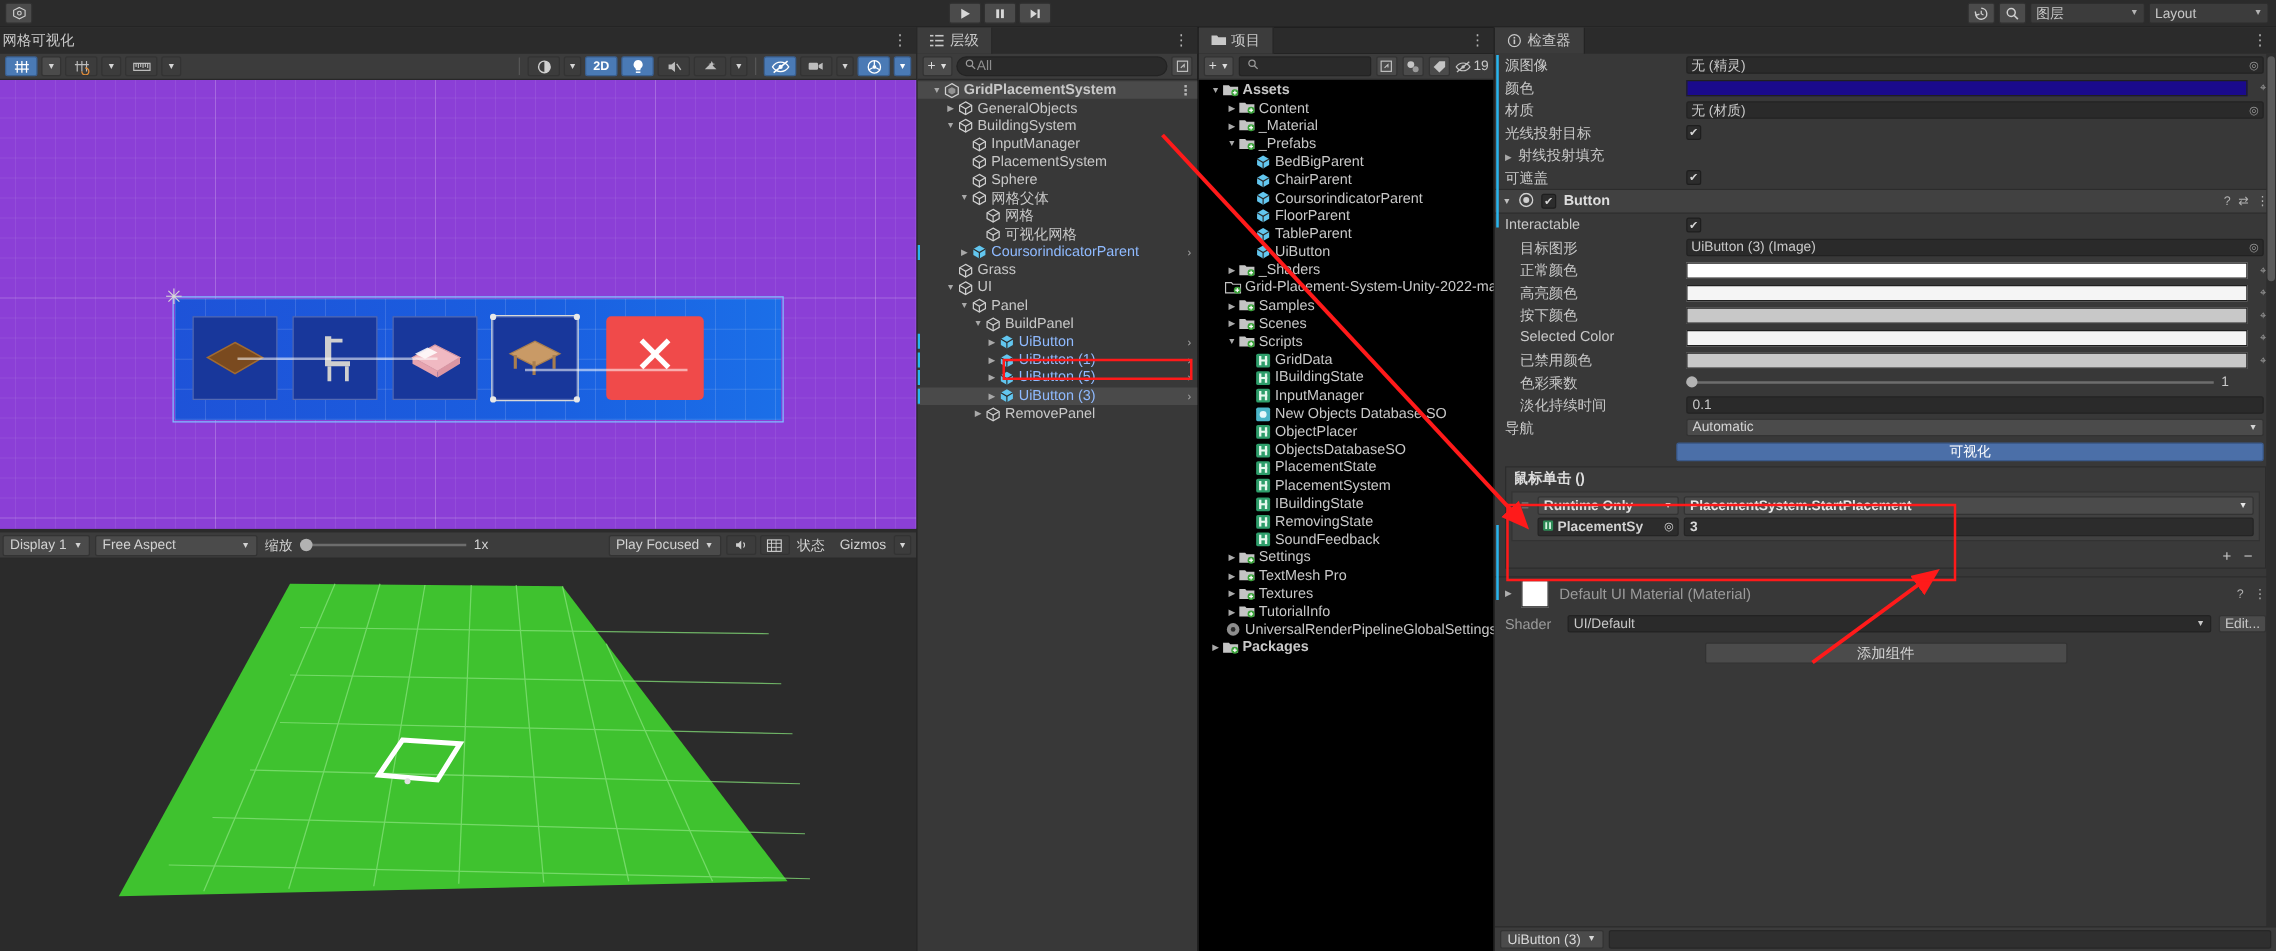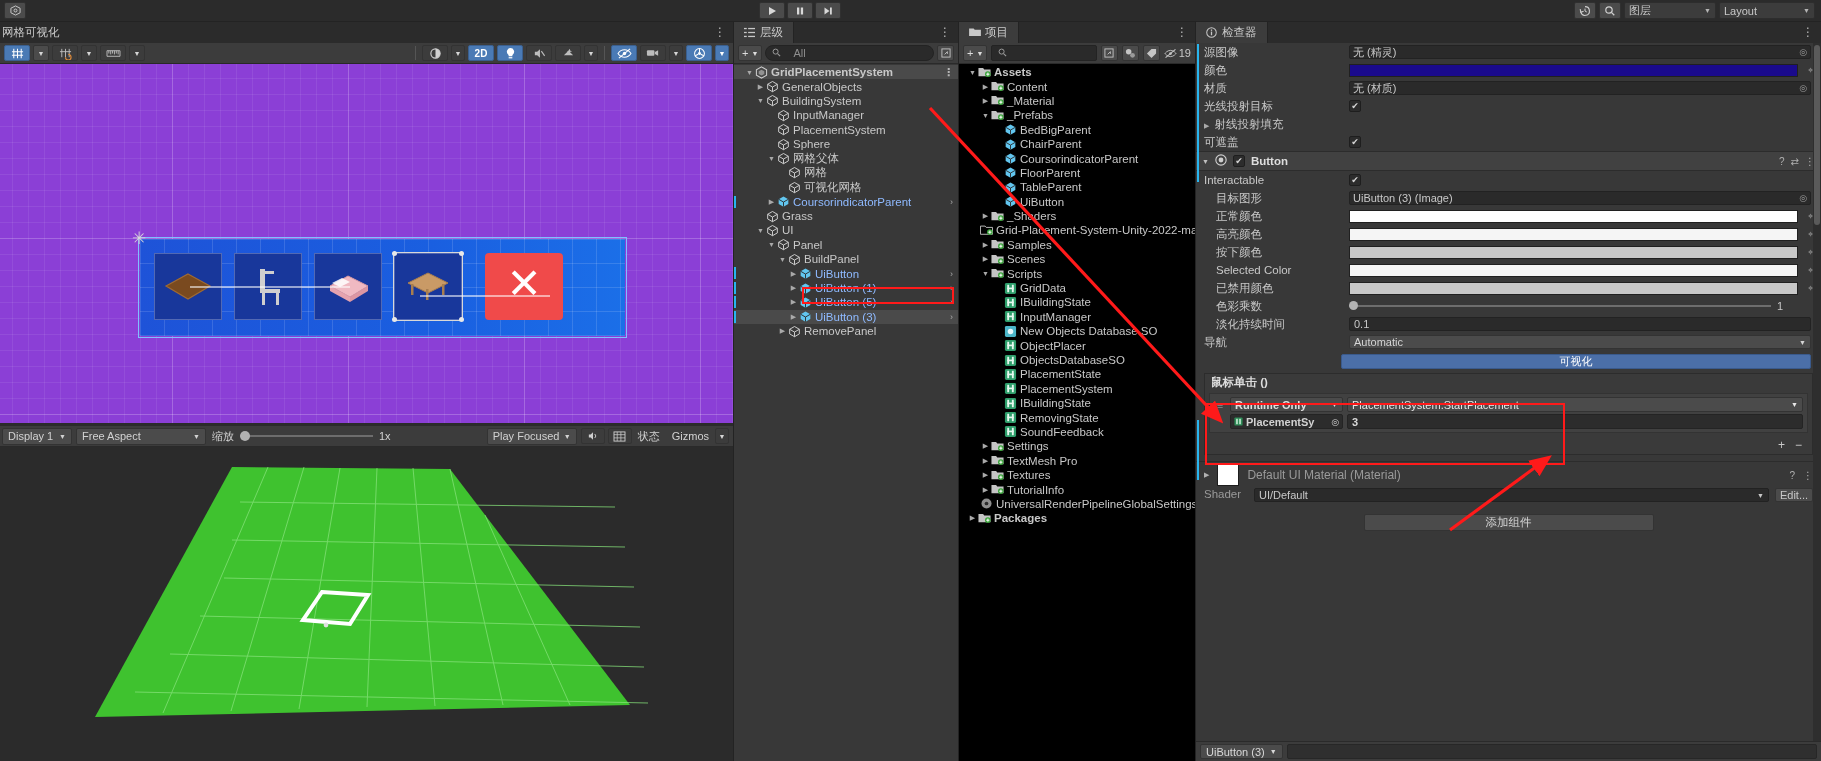--- a/index.html
+++ b/index.html
@@ -93,21 +93,21 @@
   .gamecanvas{flex:1;background:#2b2b2b;position:relative;overflow:hidden;}
 
   
   .hier { width:225px; background:#383838; display:flex; flex-direction:column;
      border-left:1px solid #232323; }
   .hier-tools{height:21px;background:#3c3c3c;display:flex;align-items:center;gap:3px;
      padding:0 4px;border-bottom:1px solid #2a2a2a;}
   .plusdd{height:16px;background:#4b4b4b;border:1px solid #333;border-radius:2px;display:flex;
      align-items:center;padding:0 3px;gap:3px;font-size:11px;color:#ddd;}
   .searchbox{flex:1;height:16px;background:#2a2a2a;border:1px solid #232323;border-radius:8px;
-     display:flex;align-items:center;gap:12px;padding:0 6px;color:#8e8e8e;font-size:11px;}
+     display:flex;align-items:center;gap:0;padding:0 6px;color:#8e8e8e;font-size:11px;}
   .tree{flex:1;overflow:hidden;padding-top:1px;}
   .trow{height:14.4px;display:flex;align-items:center;font-size:11.5px;color:#c8c8c8;
      position:relative;white-space:nowrap;}
   .trow.selected{background:#4a4a4a;}
   .trow .tw{width:11px;display:flex;align-items:center;justify-content:center;font-size:7px;color:#a9a9a9;}
   .trow .tico{width:13px;height:13px;margin-right:3px;flex:0 0 13px;}
   .trow.prefab{color:#8fbaff;}
   .modbar{position:absolute;left:0;top:1px;width:2px;height:12px;background:#29b5ee;}
   .hkebab{position:absolute;right:4px;color:#b5b5b5;font-size:11px;}
 
@@ -151,33 +151,33 @@
      font-size:11.5px;color:#dcdcdc;}
   .oc-entry{margin:2px 4px 4px 4px;background:#414141;border:1px solid #333;padding:3px 4px;
      display:flex;flex-direction:column;gap:2px;}
   .oc-r{display:flex;align-items:center;gap:4px;}
   .oc-handle{width:12px;color:#8d8d8d;font-size:11px;text-align:center;}
   .oc-sel{width:113px;height:15px;background:#4b4b4b;border:1px solid #333;border-radius:2px;
      display:flex;align-items:center;justify-content:space-between;padding:0 4px;font-size:11px;
      color:#e0e0e0;font-weight:bold;}
   .oc-fn{flex:1;height:15px;background:#4b4b4b;border:1px solid #333;border-radius:2px;
      display:flex;align-items:center;justify-content:space-between;padding:0 4px;font-size:11px;
-     color:#e8e8e8;font-weight:normal;}
+     color:#e8e8e8;font-weight:bold;}
   .oc-obj{width:113px;height:15px;background:#2c2c2c;border:1px solid #242424;border-radius:2px;
      display:flex;align-items:center;gap:3px;padding:0 3px;font-size:11px;color:#d2d2d2;font-weight:bold;}
   .oc-arg{flex:1;height:15px;background:#2c2c2c;border:1px solid #242424;border-radius:2px;
      display:flex;align-items:center;padding:0 4px;font-size:11px;color:#d8d8d8;font-weight:bold;}
   .oc-plusminus{display:flex;justify-content:flex-end;gap:10px;padding:1px 10px 2px 0;
      color:#c9c9c9;font-size:12px;}
 
   .matblock{margin-top:6px;border-top:1px solid #2c2c2c;}
   .mat-head{height:26px;display:flex;align-items:center;gap:8px;padding:3px 8px;}
   .mat-sw{width:22px;height:22px;background:#fff;border:1px solid #1e1e1e;}
   .mat-title{color:#9a9a9a;font-size:12px;}
-  .mat-row{height:18px;display:flex;align-items:flex-start;padding:0 8px;gap:6px;font-size:11.5px;color:#c8c8c8;}
+  .mat-row{height:18px;display:flex;align-items:flex-end;padding:0 8px;gap:6px;font-size:11.5px;color:#c8c8c8;}
   .mat-shader{flex:1;height:14px;background:#2a2a2a;border:1px solid #222;border-radius:2px;
      display:flex;align-items:center;justify-content:space-between;padding:0 4px;font-size:11px;}
   .editbtn{width:38px;height:14px;background:#4b4b4b;border:1px solid #333;border-radius:2px;
      display:flex;align-items:center;justify-content:center;font-size:11px;}
 
   .footbar{height:20px;background:#3c3c3c;border-top:1px solid #2a2a2a;display:flex;align-items:center;
      gap:4px;padding:0 4px;}
   .foot-name{height:15px;background:#4b4b4b;border:1px solid #333;border-radius:2px;display:flex;
      align-items:center;gap:5px;padding:0 5px;font-size:11px;color:#d8d8d8;}
   .foot-rest{flex:1;height:15px;background:#2f2f2f;border:1px solid #272727;border-radius:2px;}

